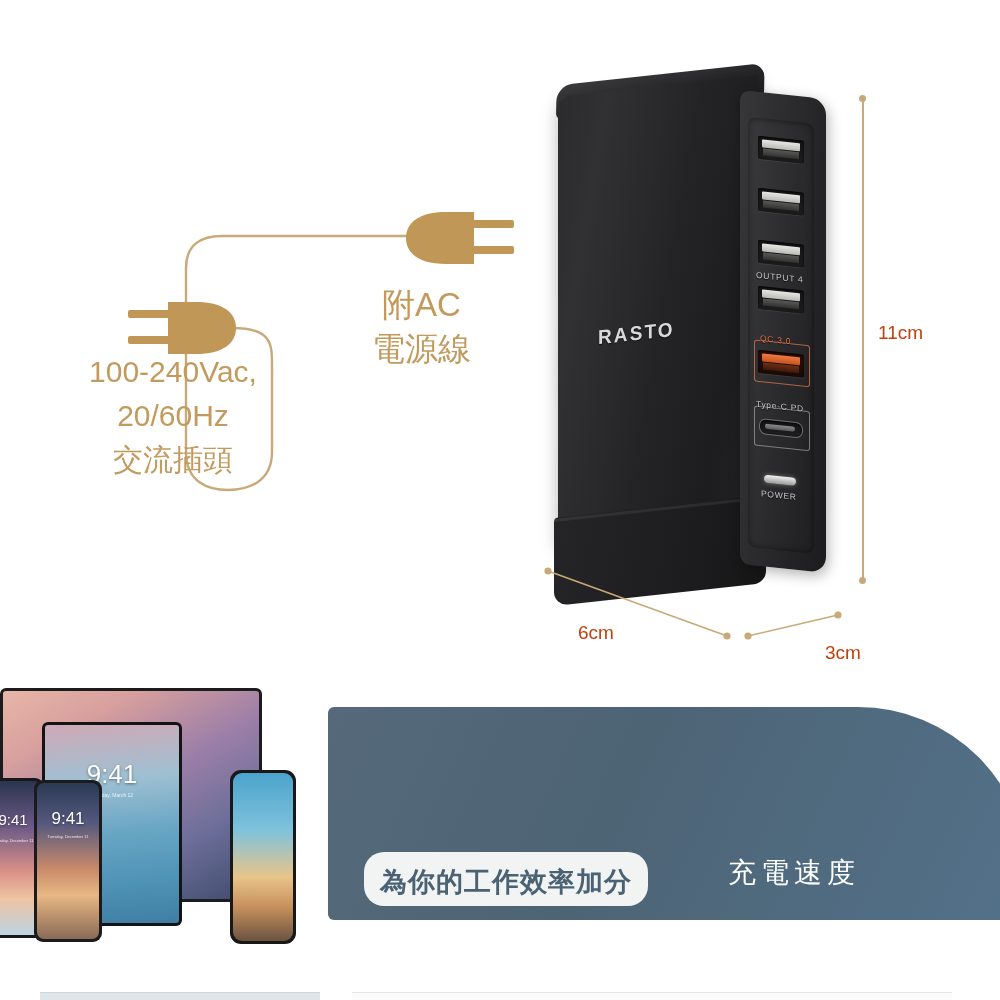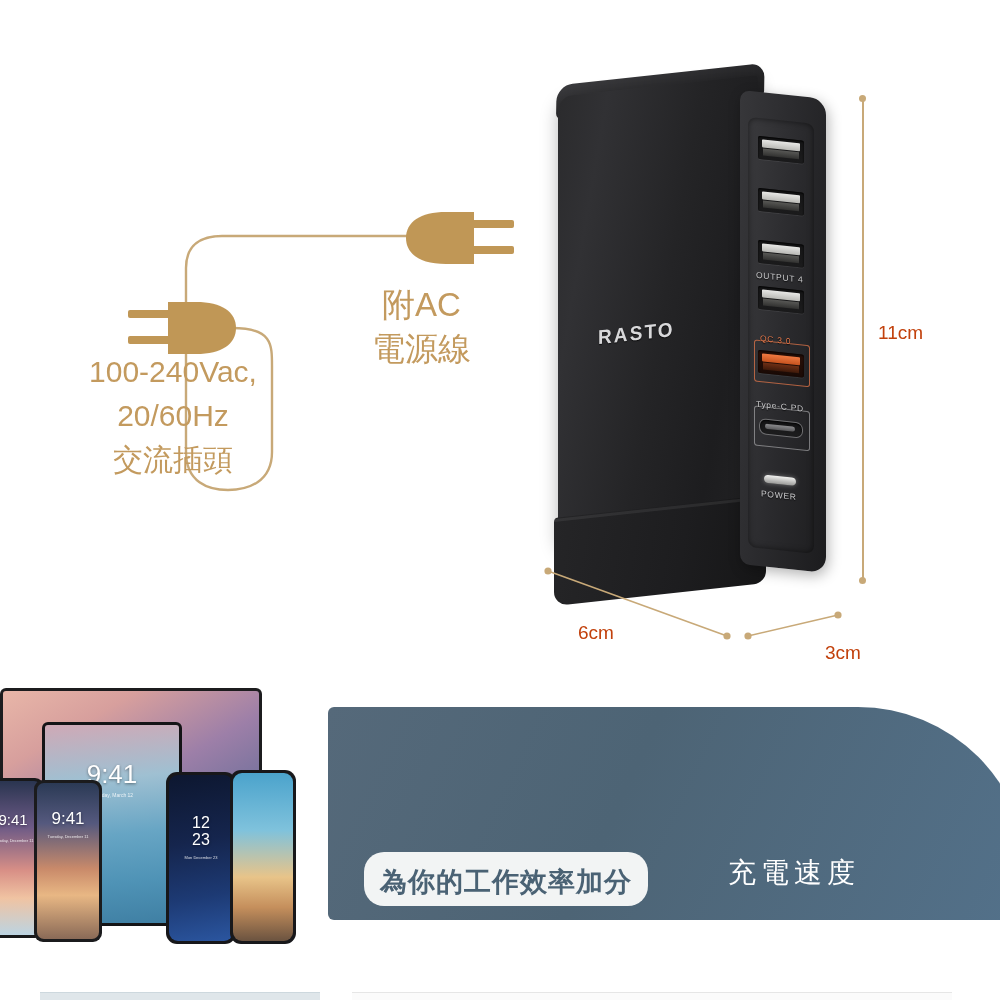--- a/index.html
+++ b/index.html
@@ -465,27 +465,20 @@
       </div>
     </div>
 
     <div class="device" style="left:34px; top:100px; width:68px; height:162px; background:#1b1b1d; border-radius:9px;">
       <div class="screen" style="border-radius:7px; background:linear-gradient(180deg,#2b3a55 0%,#55597e 26%,#c98a6a 55%,#e8b784 72%,#8a6a57 100%);">
         <div class="time" style="font-size:17px; font-weight:300; top:17%;">9:41</div>
         <div class="subtime" style="top:33%;">Tuesday, December 11</div>
       </div>
     </div>
 
-    <div class="device" style="left:166px; top:92px; width:70px; height:172px; background:#17171a; border-radius:11px;">
-      <div class="screen" style="border-radius:9px; background:linear-gradient(170deg,#0d1730 0%,#15254d 40%,#1d3a74 72%,#2b56a0 100%);">
-        <div class="time" style="font-size:16px; font-weight:300; top:24%; white-space:pre-line;">12
-23</div>
-        <div class="subtime" style="top:48%;">Mon December 23</div>
-      </div>
-    </div>
 
     <div class="device" style="left:230px; top:90px; width:66px; height:174px; background:#18181b; border-radius:11px;">
       <div class="screen" style="border-radius:9px; background:linear-gradient(180deg,#4ba3cc 0%,#7fc2dc 34%,#e8c489 62%,#c58f5c 80%,#6b5340 100%);"></div>
     </div>
   </div>
 
   <div id="feature-banner">
 
     <div id="banner-pill" class="nosel">為你的工作效率加分</div>
 

